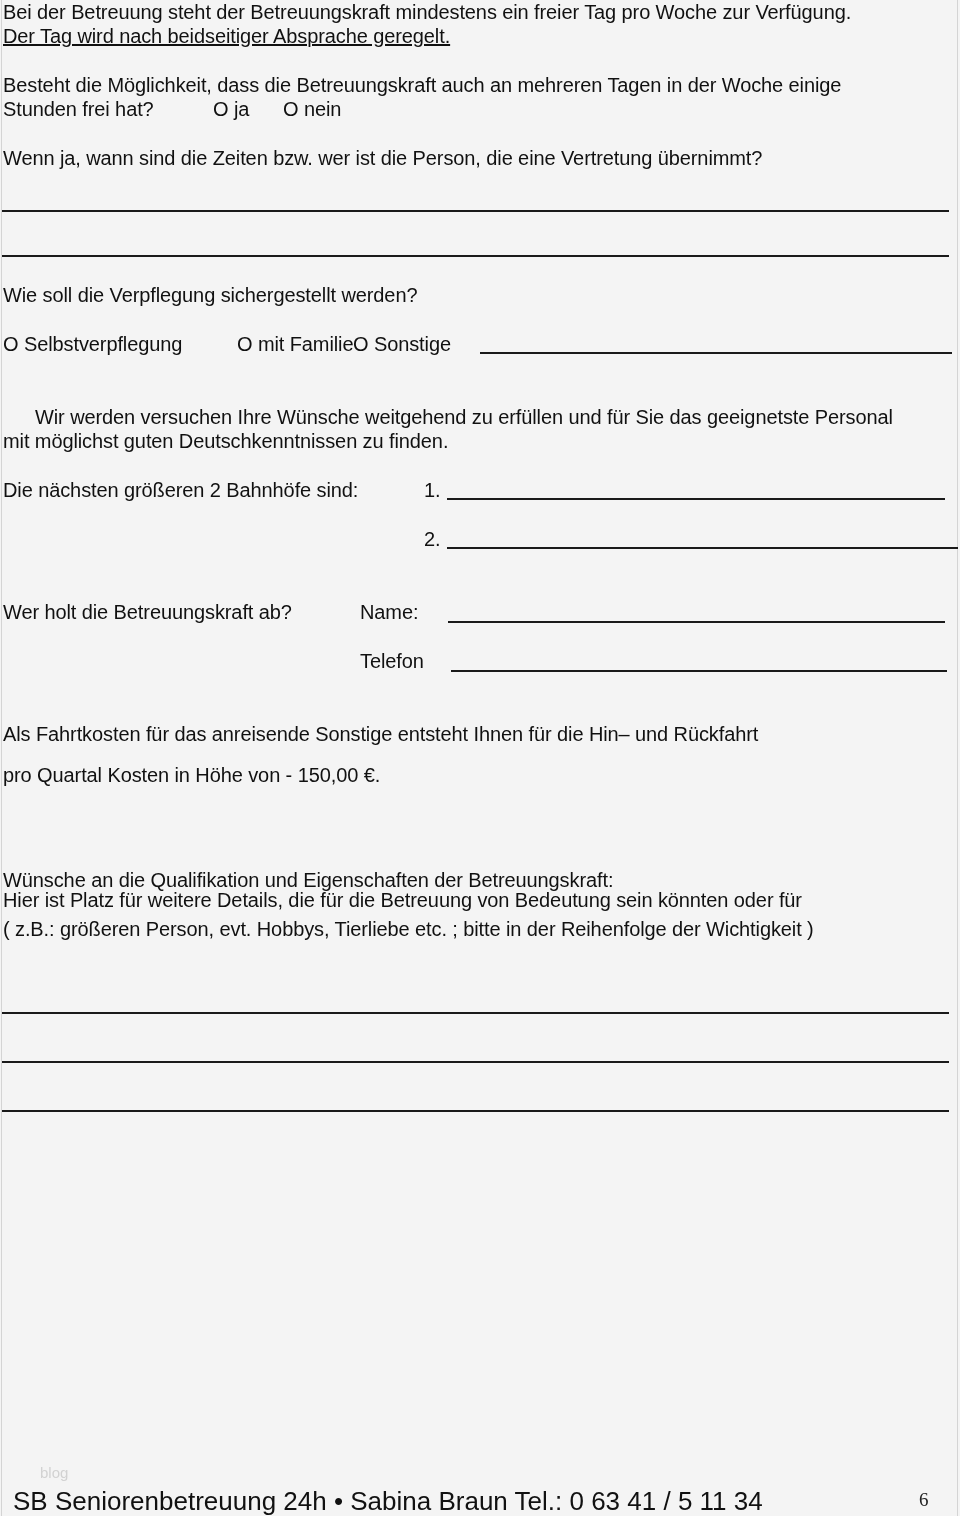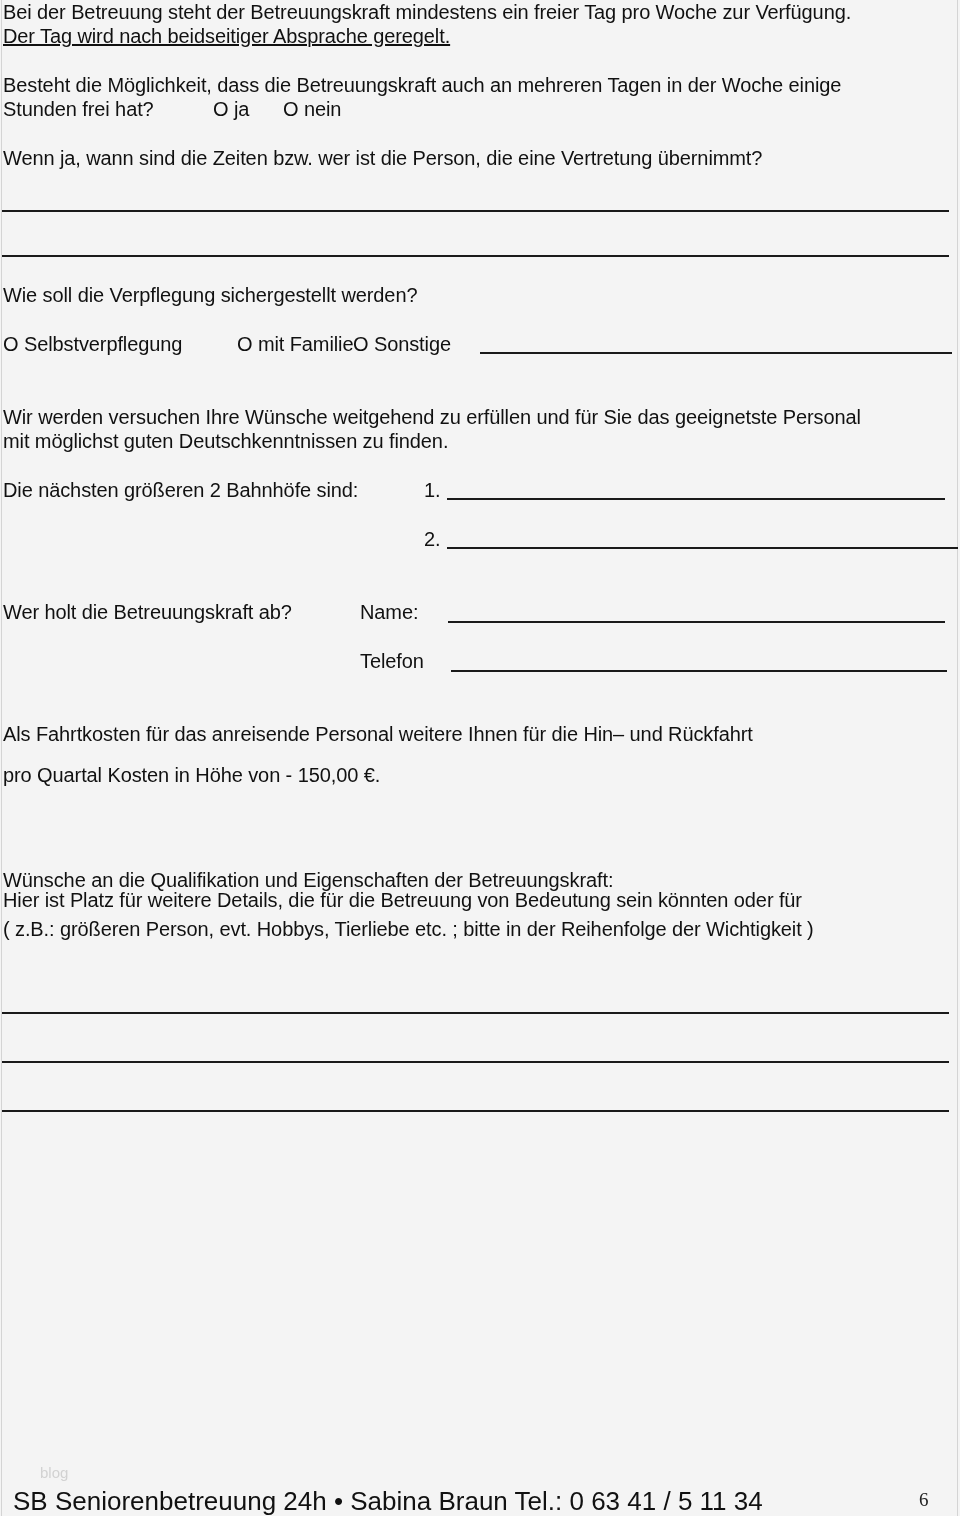--- a/index.html
+++ b/index.html
@@ -91,40 +91,40 @@
 <div class="rule" style="top:255px; left:2px; width:947px;"></div>
 <input class="field" style="top: 231px; left: 4px; width: 940px; height: 22px;" value="">
 
 <div class="t" style="top:283px;">Wie soll die Verpflegung sichergestellt werden?</div>
 <div class="t" style="top:332px;">O Selbstverpflegung</div>
 <div class="t" style="top:332px; left:213px;margin-left:24px;">O mit Familie</div>
 <div class="t" style="top:332px; left:353px;">O Sonstige</div>
 <div class="rule" style="top:352px; left:480px; width:472px;"></div>
 <input class="field" style="top: 328px; left: 482px; width: 466px; height: 22px;" value="">
 
-<div class="t" style="top:405px;">Wir werden versuchen Ihre Wünsche weitgehend zu erfüllen und für Sie das geeignetste Personal</div>
+<div class="t" style="top:405px;padding-left:32px;">Wir werden versuchen Ihre Wünsche weitgehend zu erfüllen und für Sie das geeignetste Personal</div>
 <div class="t" style="top:429px;text-align:right;">mit möglichst guten Deutschkenntnissen zu finden.</div>
 
 <div class="t" style="top:478px;">Die nächsten größeren 2 Bahnhöfe sind:</div>
 <div class="t" style="top:478px; left:424px;">1.</div>
 <div class="rule" style="top:498px; left:447px; width:498px;"></div>
 <input class="field" style="top: 474px; left: 449px; width: 494px; height: 22px;" value="">
 <div class="t" style="top:527px; left:424px;">2.</div>
 <div class="rule" style="top:547px; left:447px; width:511px;"></div>
 <input class="field" style="top: 523px; left: 449px; width: 506px; height: 22px;" value="">
 
 <div class="t" style="top:600px;">Wer holt die Betreuungskraft ab?</div>
 <div class="t" style="top:600px; left:360px;">Name:</div>
 <div class="rule" style="top:621px; left:448px; width:497px;"></div>
 <input class="field" style="top: 597px; left: 450px; width: 493px; height: 22px;" value="">
 <div class="t" style="top:649px; left:360px;">Telefon</div>
 <div class="rule" style="top:670px; left:451px; width:496px;"></div>
 <input class="field" style="top: 646px; left: 453px; width: 492px; height: 22px;" value="">
 
-<div class="t" style="top:722px;">Als Fahrtkosten für das anreisende Personal weitere Ihnen für die Hin– und Rückfahrt</div>
+<div class="t" style="top:722px;">Als Fahrtkosten für das anreisende Sonstige entsteht Ihnen für die Hin– und Rückfahrt</div>
 <div class="t" style="top:746px;margin-top:17px;">pro Quartal Kosten in Höhe von  - 150,00 €.</div>
 
 <div class="t" style="top:888px;">Hier ist Platz für weitere Details, die für die Betreuung von Bedeutung sein könnten oder für</div>
 <div class="t" style="top:868px;">Wünsche an die Qualifikation und Eigenschaften der Betreuungskraft:</div>
 <div class="t" style="top:917px;">( z.B.: größeren Person, evt. Hobbys, Tierliebe etc. ; bitte in der Reihenfolge der Wichtigkeit )</div>
 
 <div class="rule" style="top:1012px; left:2px; width:947px;"></div>
 <input class="field" style="top: 988px; left: 4px; width: 940px; height: 22px;" value="">
 <div class="rule" style="top:1061px; left:2px; width:947px;"></div>
 <input class="field" style="top: 1037px; left: 4px; width: 940px; height: 22px;" value="">

